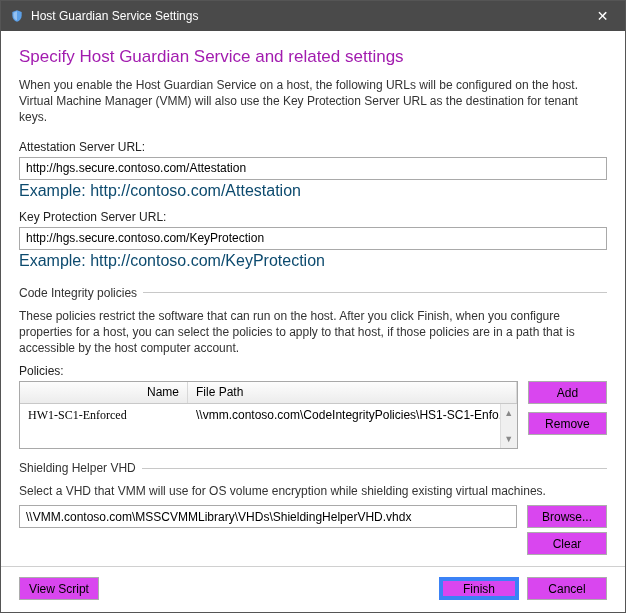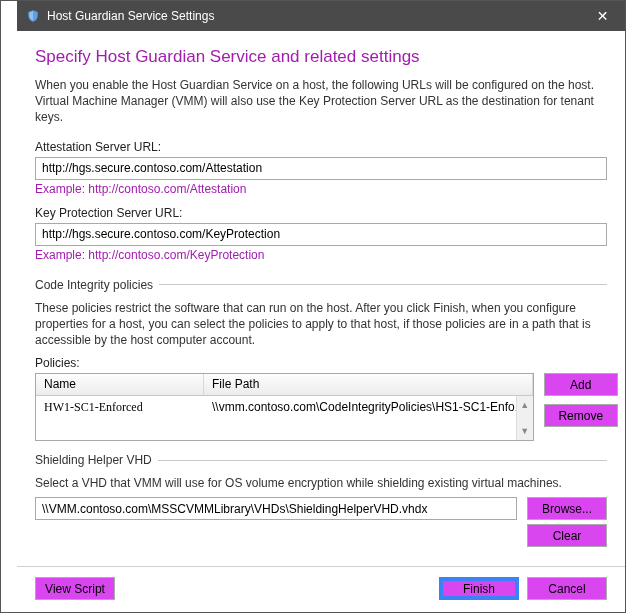--- a/index.html
+++ b/index.html
@@ -11,21 +11,20 @@
   height: 613px;
   overflow: hidden;
 }
 .window {
   width: 626px;
   height: 613px;
   background: #fff;
   border: 1px solid #555;
   display: flex;
   flex-direction: column;
-  padding-left: 16px;
 }
 .titlebar {
   height: 30px;
   background: #4a4a4a;
   color: #fff;
   display: flex;
   align-items: center;
   padding: 0 0 0 8px;
   font-size: 12px;
 }
@@ -63,21 +62,21 @@
 .field-label { color: #222; margin-bottom: 3px; font-size:12px; }
 .text-input {
   width: 100%;
   height: 23px;
   border: 1px solid #a9a9a9;
   padding: 2px 6px;
   font-family: inherit;
   font-size: 12px;
   background: #fff;
 }
-.example { color: #a21caf; font-size: 12px; margin-top: 2px; margin-bottom: 10px; }
+.example { color: #0c4a6e; font-size: 16px; margin-top: 2px; margin-bottom: 10px; }
 .section-rule {
   display: flex;
   align-items: center;
   margin: 6px 0 8px 0;
   color: #333;
   font-size: 12px;
 }
 .section-rule .line {
   flex: 1;
   height: 1px;
@@ -103,21 +102,21 @@
   background:#fff;
 }
 .thead {
   display:flex;
   background: linear-gradient(#fdfdfd,#ececec);
   border-bottom:1px solid #c8c8c8;
   height:22px;
   font-size:12px;
 }
 .thead .th { padding:3px 8px; border-right:1px solid #d8d8d8; }
-.th-name { width:168px; }
+.th-name { width:168px;text-align:right; }
 .th-path { flex:1; }
 .tbody { position:relative; }
 .tr { display:flex; height:22px; align-items:center; font-size:12px; }
 .tr .td { padding:2px 8px; white-space:nowrap; overflow:hidden; text-overflow:ellipsis; }
 .td-name { width:168px;font-family:Liberation Serif, serif; }
 .td-path { flex:1; }
 .vscroll {
   position:absolute; right:0; top:0; bottom:0; width:17px;
   background:#f0f0f0; border-left:1px solid #ddd;
   display:flex; flex-direction:column; justify-content:space-between;

